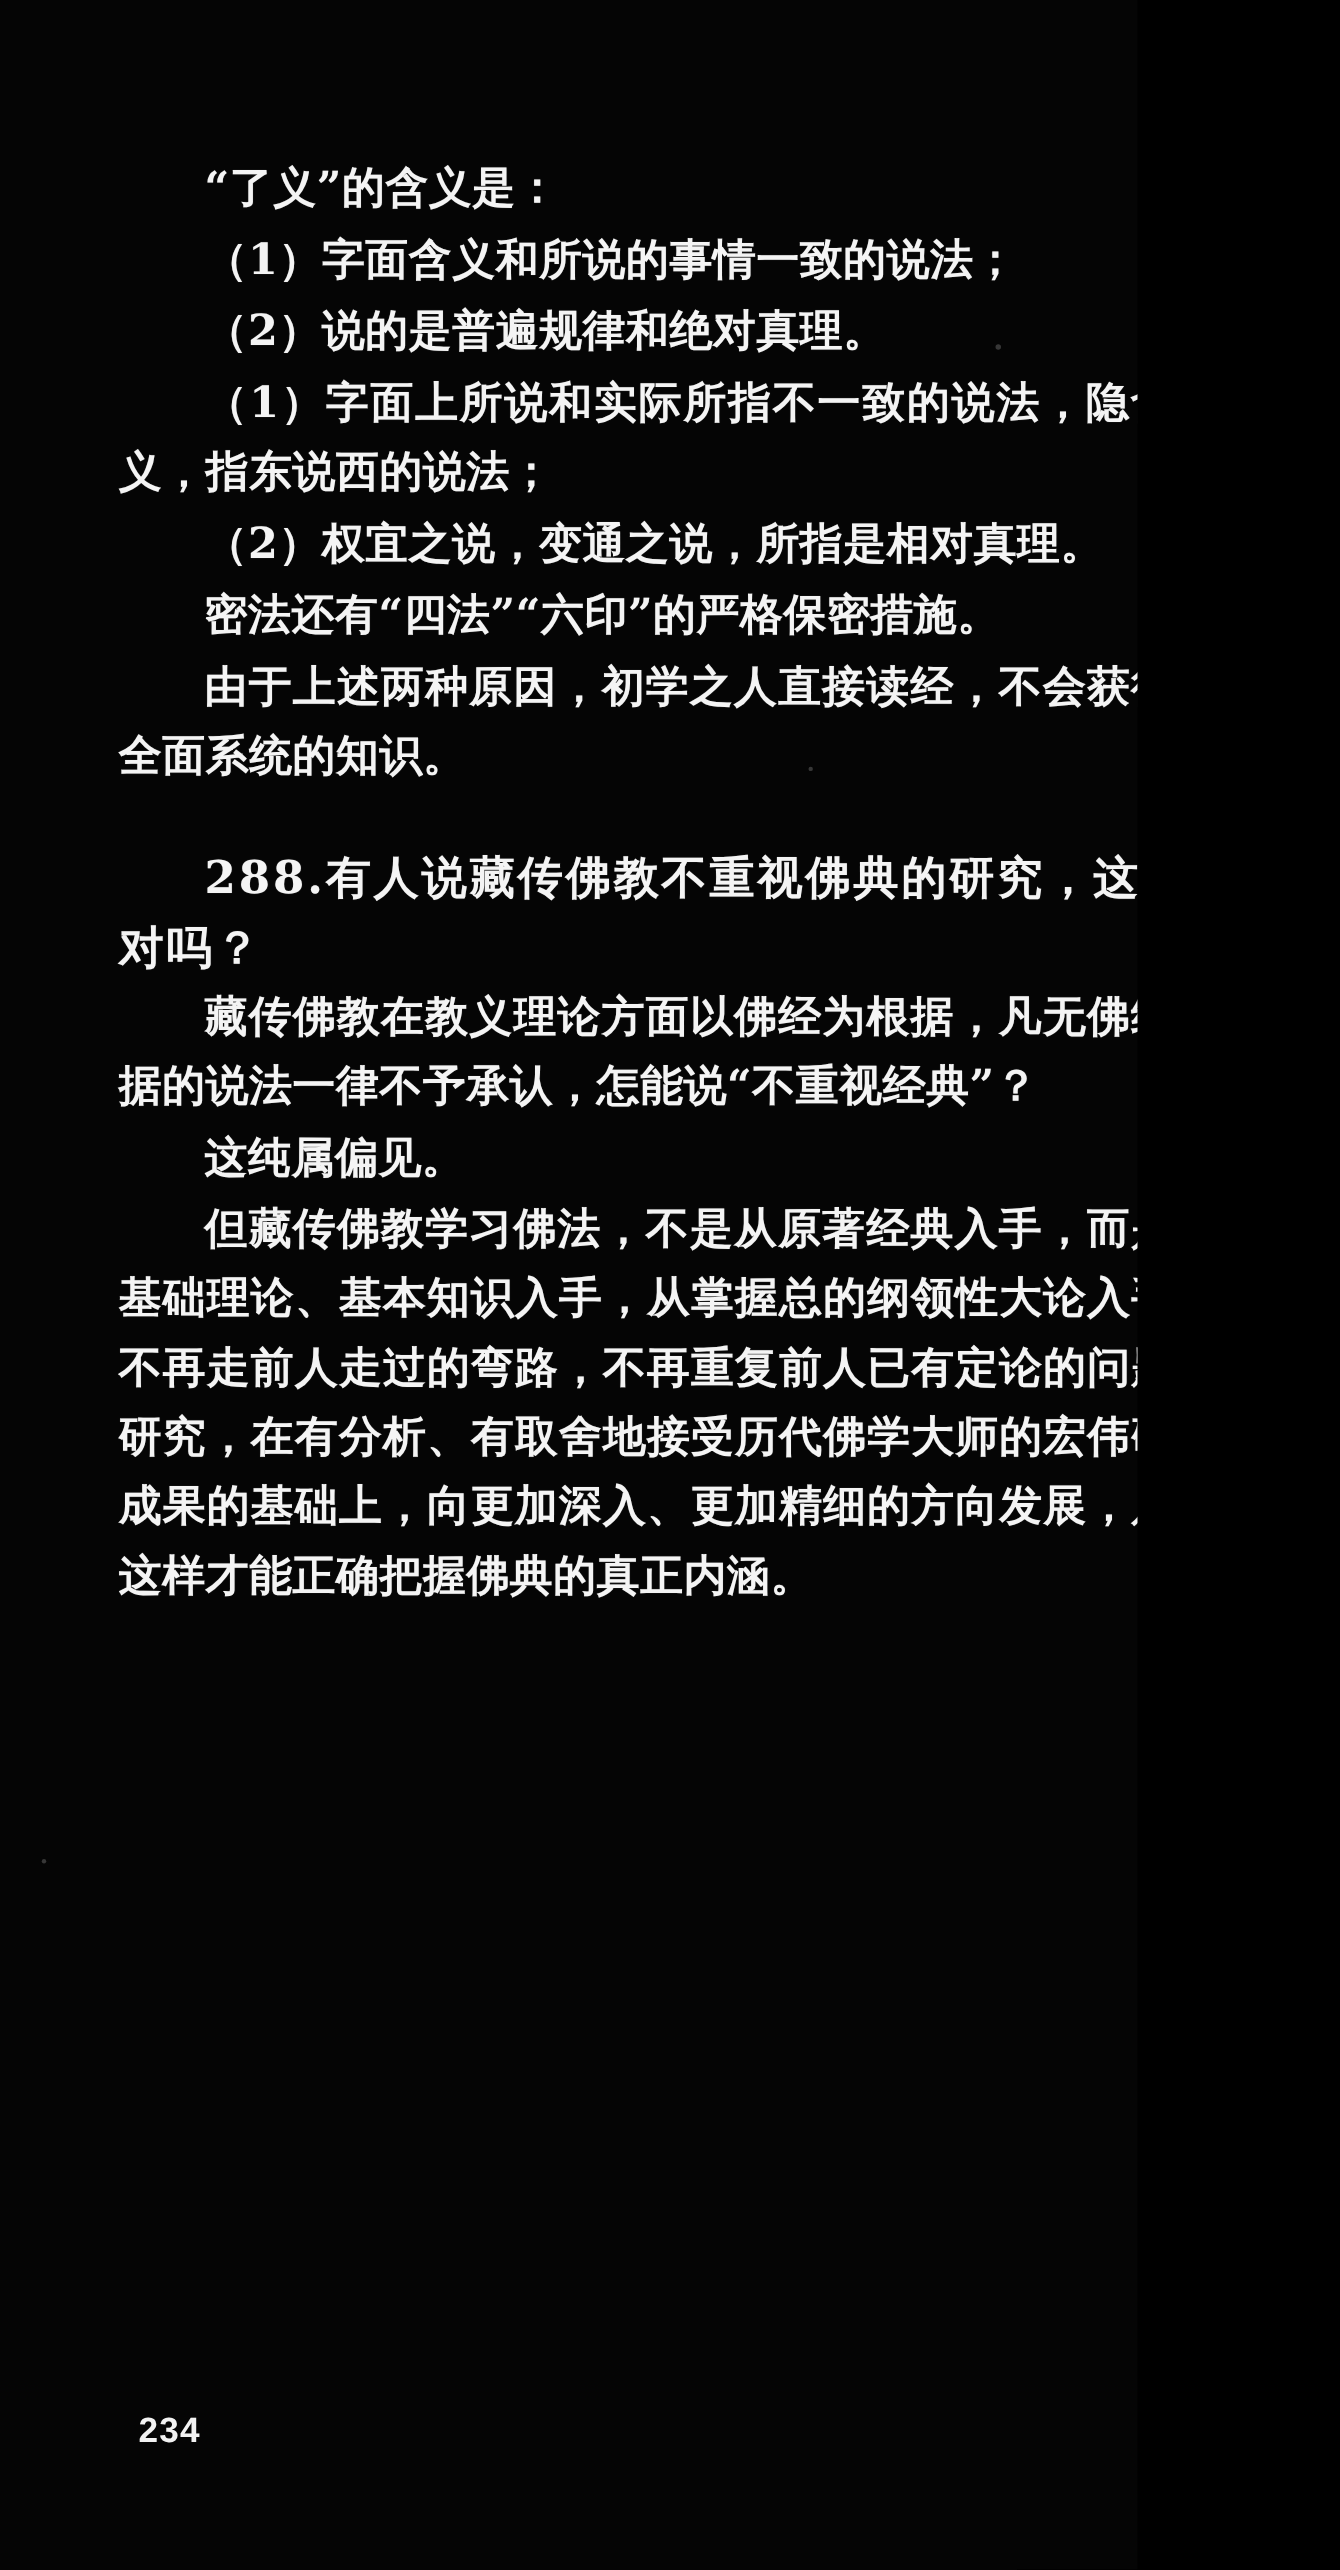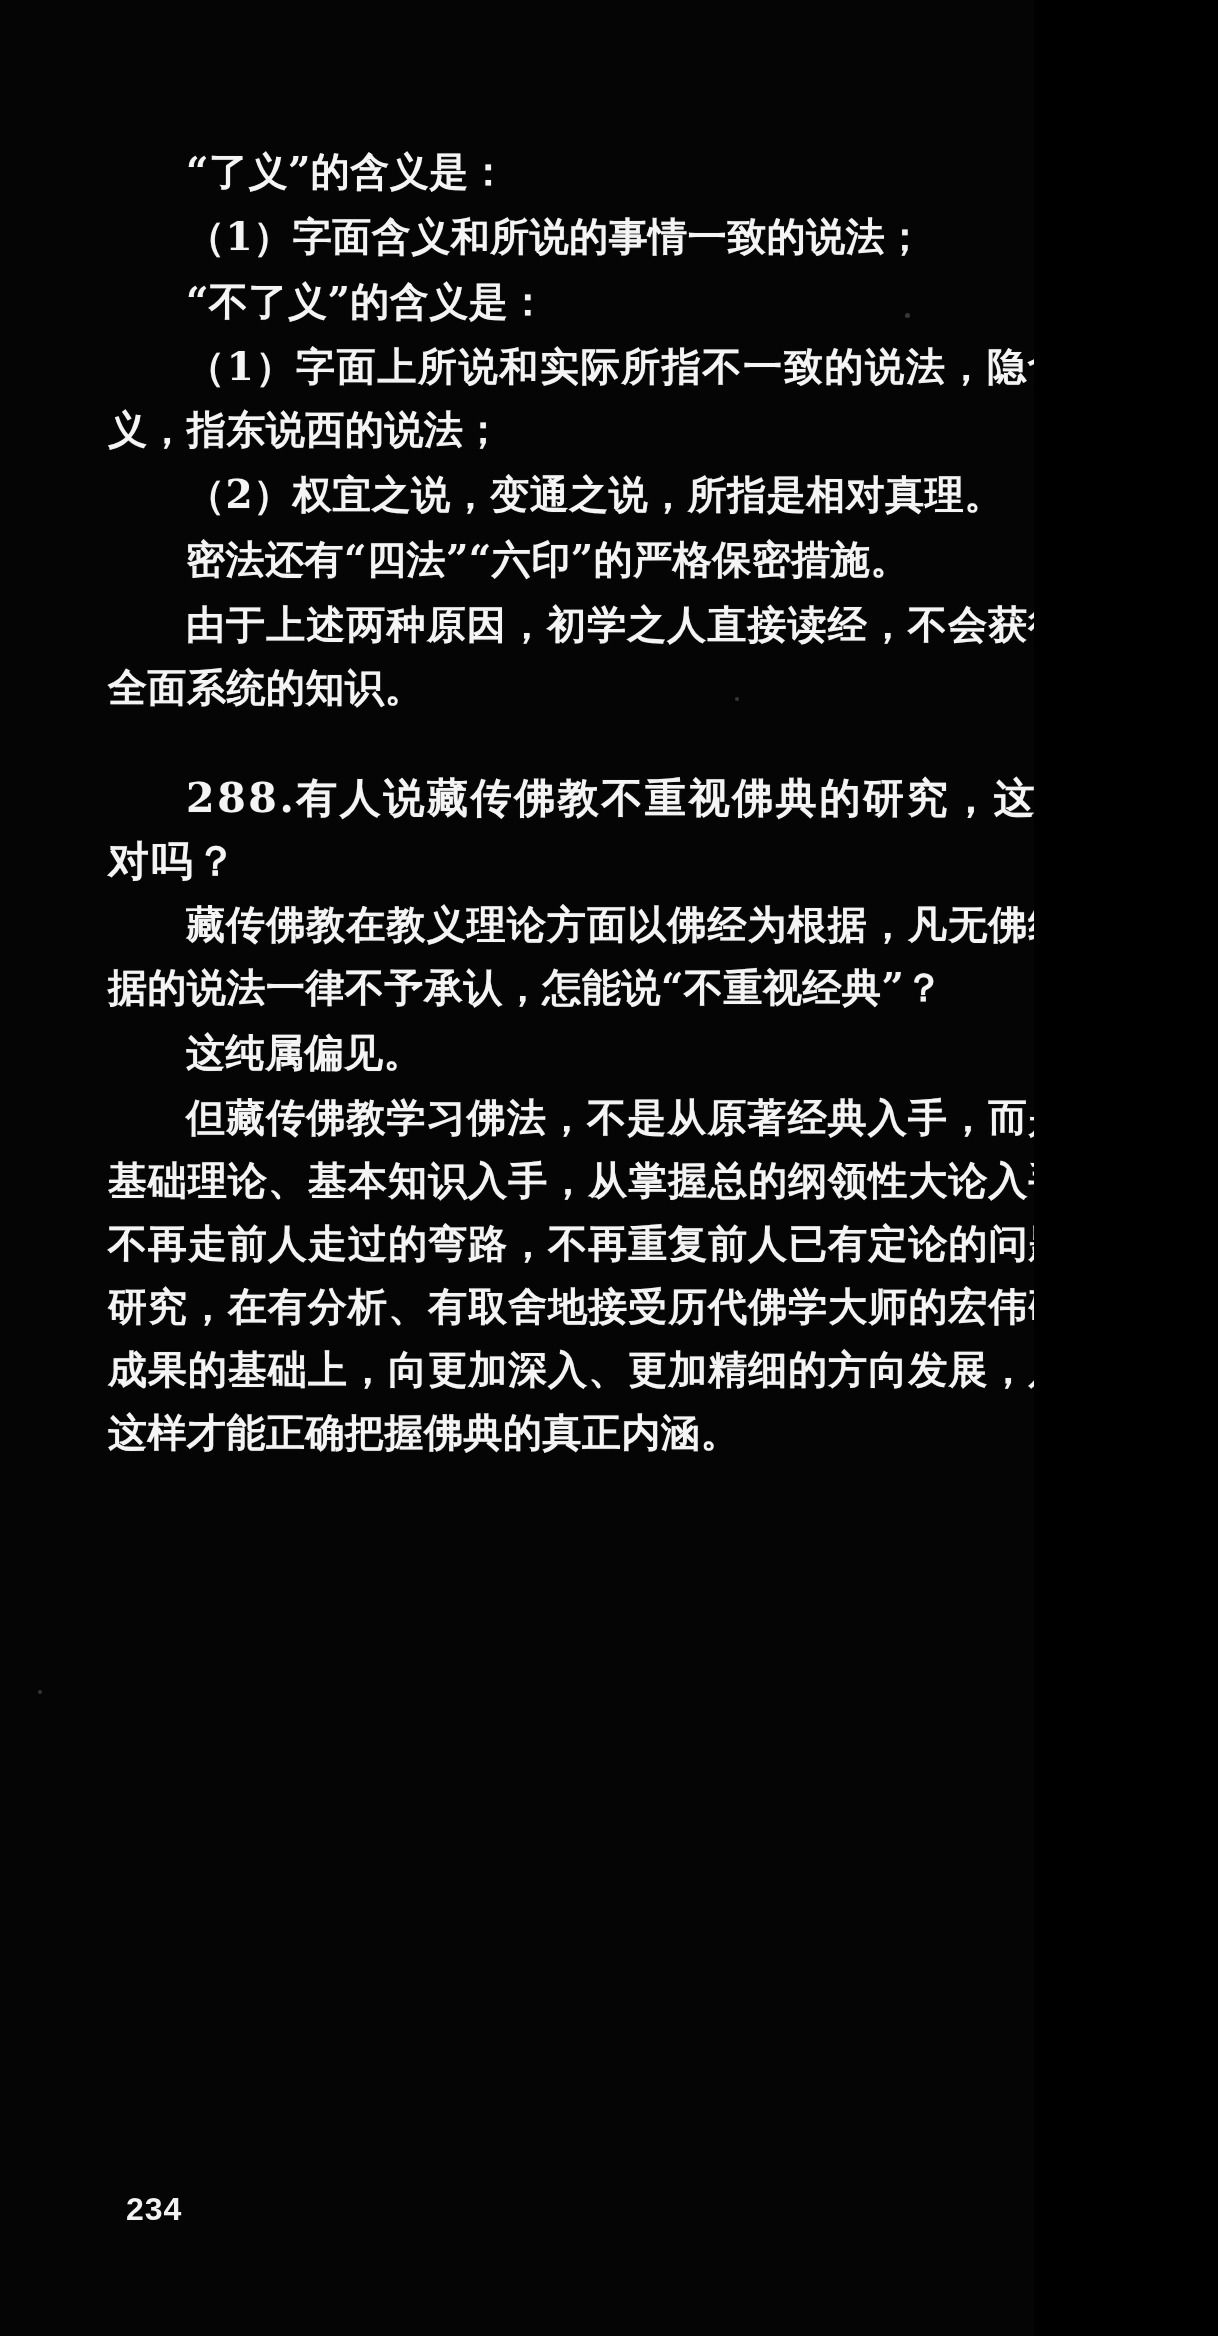--- a/index.html
+++ b/index.html
@@ -75,21 +75,21 @@
   <div class="speck" style="left:905px; top:313px; width:5px; height:5px;"></div>
   <div class="speck" style="left:735px; top:697px; width:4px; height:4px;"></div>
   <div class="speck" style="left:1075px; top:1700px; width:5px; height:5px;"></div>
   <div class="speck" style="left:38px; top:1690px; width:4px; height:4px;"></div>
   <div class="speck" style="left:1160px; top:2210px; width:4px; height:4px;"></div>
 
   <div class="content">
 
     <p class="para indent">“了义”的含义是：</p>
     <p class="para indent">（1）字面含义和所说的事情一致的说法；</p>
-    <p class="para indent">“不了义”的含义是：</p>
+    <p class="para indent">（2）说的是普遍规律和绝对真理。</p>
     <p class="para indent">（1）字面上所说和实际所指不一致的说法，隐含别义，指东说西的说法；</p>
     <p class="para indent">（2）权宜之说，变通之说，所指是相对真理。</p>
     <p class="para indent">密法还有“四法”“六印”的严格保密措施。</p>
     <p class="para indent">由于上述两种原因，初学之人直接读经，不会获得较全面系统的知识。</p>
 
     <div class="gap-block"></div>
 
     <p class="question">288.有人说藏传佛教不重视佛典的研究，这话对吗？</p>
 
     <p class="para indent">藏传佛教在教义理论方面以佛经为根据，凡无佛经根据的说法一律不予承认，怎能说“不重视经典”？</p>

